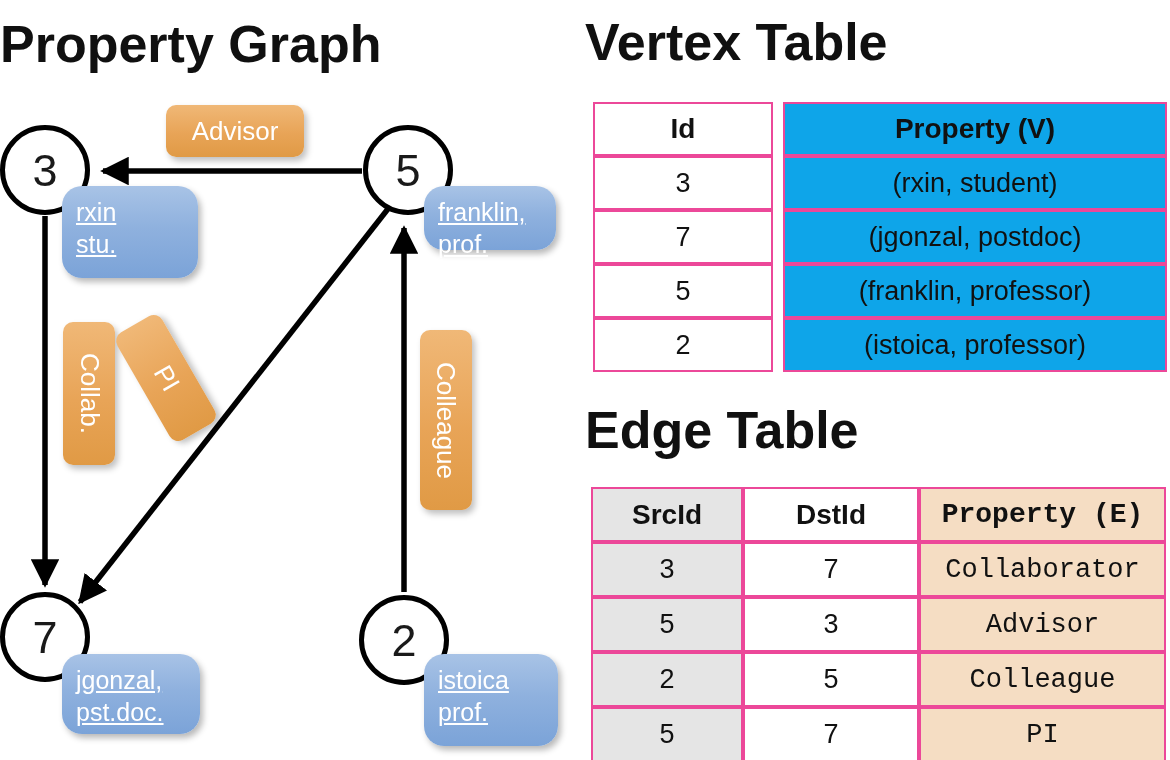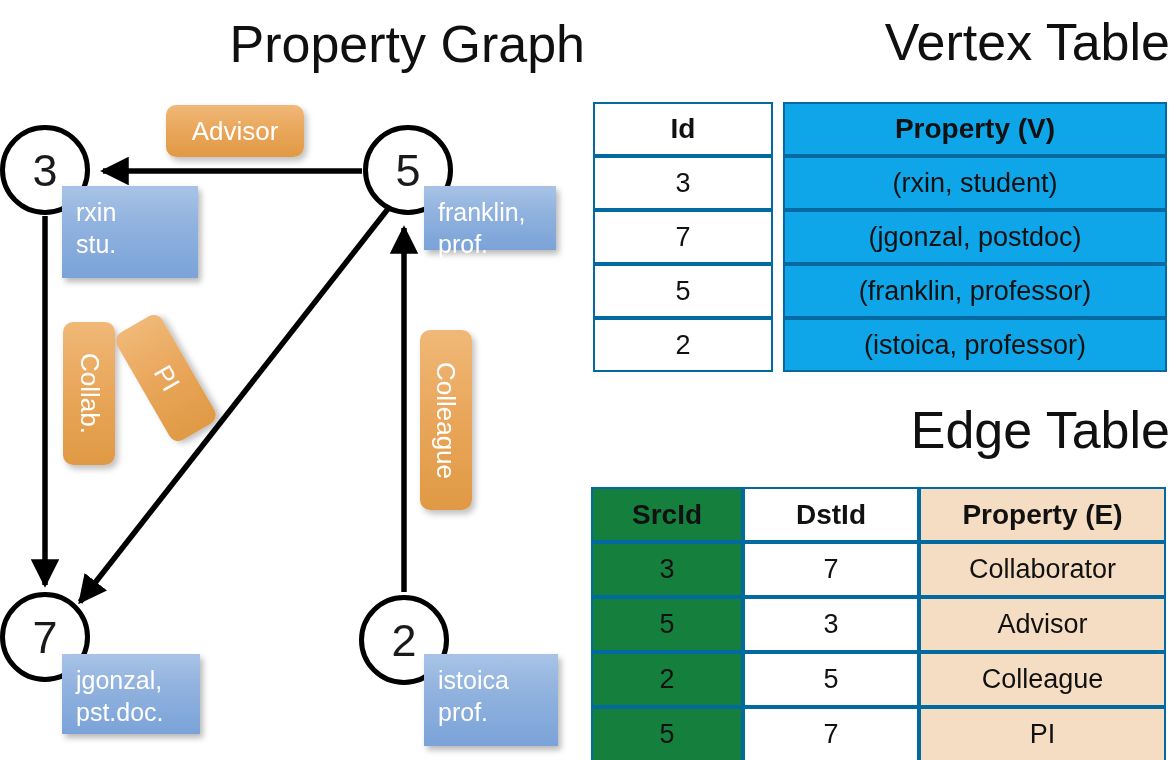--- a/index.html
+++ b/index.html
@@ -7,26 +7,26 @@
     width:1170px;height:760px;position:relative;overflow:hidden;
     font-family:"Liberation Sans", sans-serif;
     color:#000;
   }
   .panel{position:absolute;}
 
   
   .big-title{
     position:absolute;
     font-family:"Liberation Sans", sans-serif;
-    font-weight:400;
+    font-weight:700;
     font-size:52px;
     letter-spacing:0px;
     color:#101010;
     white-space:nowrap;
-    text-align:right;
+    text-align:left;
   }
   #title-property-graph{left:0;top:14px;width:585px;}
   #title-vertex-table{left:585px;top:12px;width:585px;}
   #title-edge-table{left:585px;top:400px;width:585px;}
 
   
   #graph-area{left:0;top:0;width:585px;height:760px;}
   #graph-svg{position:absolute;left:0;top:0;width:585px;height:760px;}
 
   .vnode{
@@ -38,27 +38,28 @@
     font-family:"Liberation Sans", sans-serif;
     z-index:5;
   }
   #vnode-3{left:0px;top:125px;}
   #vnode-5{left:363px;top:125px;}
   #vnode-7{left:0px;top:592px;}
   #vnode-2{left:359px;top:595px;}
 
   
   .pbox{
-    position:absolute;border-radius:0;
+    position:absolute;border-radius:20px;
     background:linear-gradient(180deg,#a8c3e6 0%,#8fb1de 45%,#7ba3d8 100%);
     box-shadow:3px 4px 6px rgba(0,0,0,0.28);
     color:#ffffff;
     font-size:25px;line-height:1.28;
     padding:10px 14px;box-sizing:border-box;
     z-index:6;
+    text-decoration:underline;
   }
   #pbox-rxin{left:62px;top:186px;width:136px;height:92px;}
   #pbox-franklin{left:424px;top:186px;width:132px;height:64px;}
   #pbox-jgonzal{left:62px;top:654px;width:138px;height:80px;}
   #pbox-istoica{left:424px;top:654px;width:134px;height:92px;}
 
   
   .obox{
     position:absolute;border-radius:10px;
     background:linear-gradient(180deg,#f0b877 0%,#e8a457 55%,#e09a45 100%);
@@ -76,41 +77,41 @@
     transform:rotate(-30deg);transform-origin:50% 50%;}
   .vtext{
     display:block;
     transform:rotate(90deg);
     white-space:nowrap;
   }
 
   
   .tbl{position:absolute;border-collapse:separate;border-spacing:0;}
   .tbl td{
-    border:2px solid #0369a1;
+    border:2px solid #ec4899;
     text-align:center;
     vertical-align:middle;
     font-size:27px;
     color:#111;
     padding:2px 4px;
     box-sizing:border-box;
   }
   .tbl td.hdr{font-weight:bold;font-size:28px;}
   .spacer{border:none !important;width:10px;padding:0 !important;background:transparent;}
 
   
   #vertex-table{left:593px;top:102px;}
   #vertex-table td.idcol{width:180px;height:54px;background:#ffffff;}
   #vertex-table td.propcol{width:384px;height:54px;background:#0ea5e9;}
 
   
   #edge-table{left:591px;top:487px;}
-  #edge-table td.srccol{width:152px;height:55px;background:#15803d;}
+  #edge-table td.srccol{width:152px;height:55px;background:#e5e5e5;}
   #edge-table td.dstcol{width:176px;height:55px;background:#ffffff;margin-top:16px;}
-  #edge-table td.propcol{width:247px;height:55px;background:#f5ddc3;}
+  #edge-table td.propcol{width:247px;height:55px;background:#f5ddc3;font-family:Liberation Mono, monospace;}
 </style>
 </head>
 <body>
 
 <div class="big-title" id="title-property-graph">Property Graph</div>
 
 <div class="panel" id="graph-area">
 
   <svg id="graph-svg" viewBox="0 0 585 760" xmlns="http://www.w3.org/2000/svg">
     <defs>

